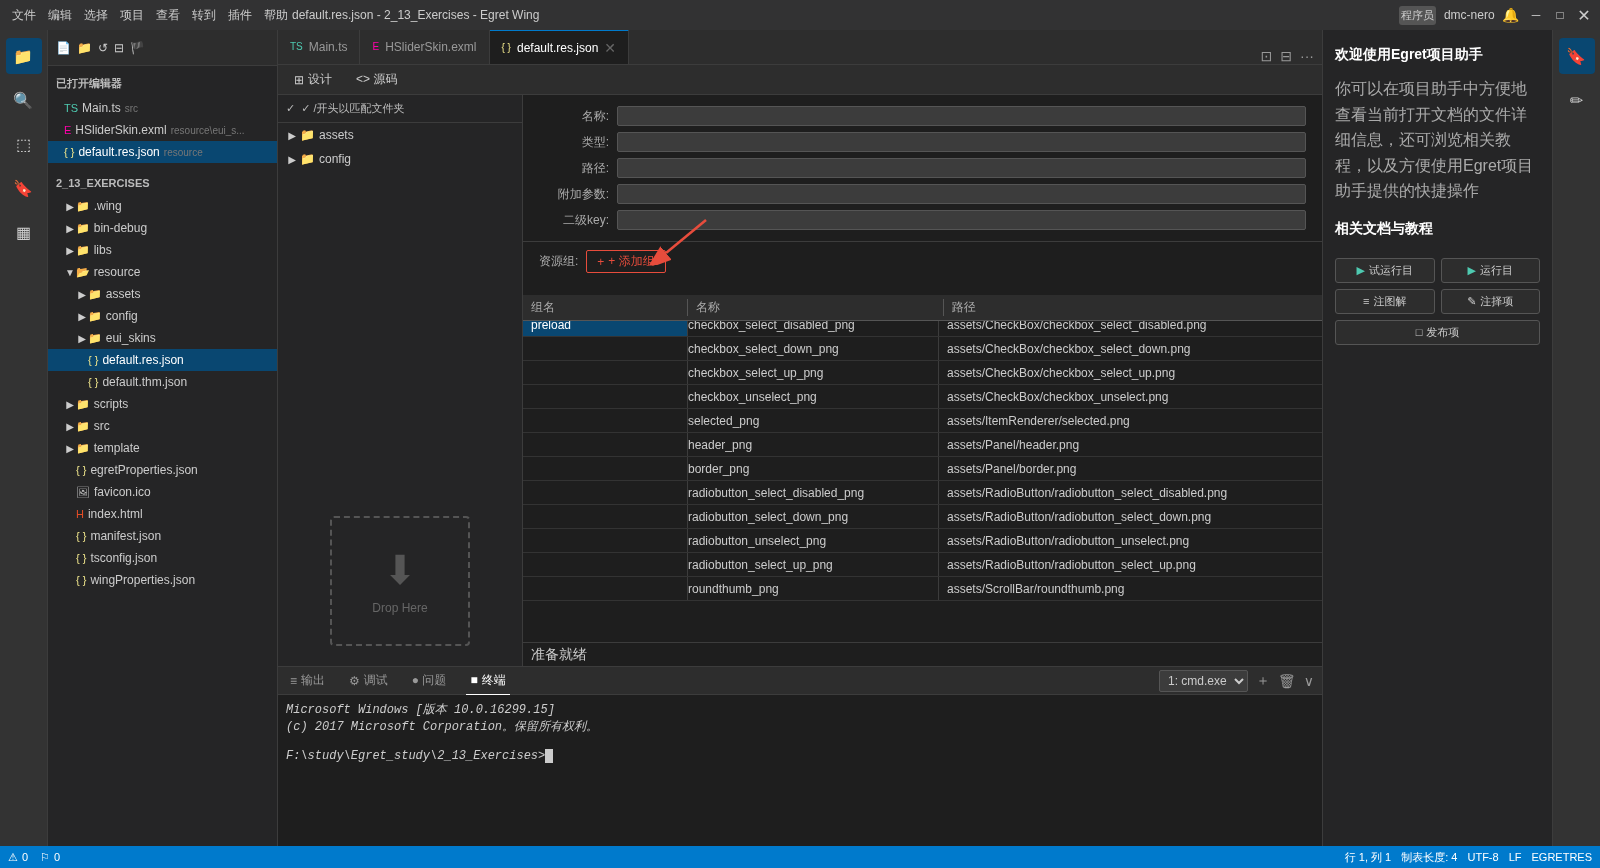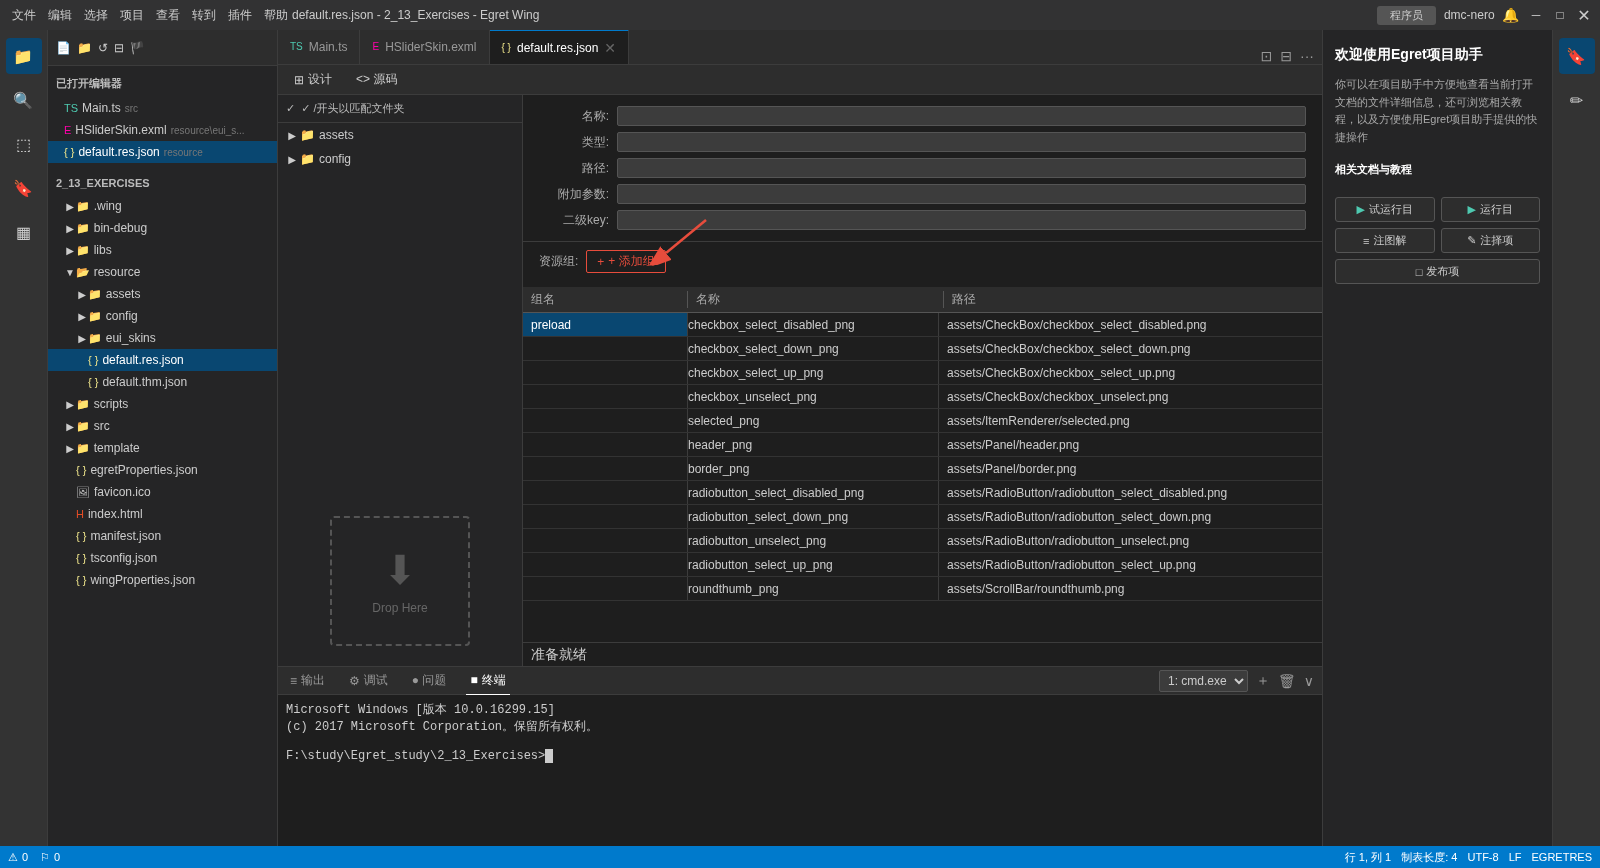--- a/index.html
+++ b/index.html
@@ -254,21 +254,21 @@
       overflow-x: hidden;
     }
     .table-header {
       display: flex;
       background: #2d2d2d;
       border-bottom: 1px solid #555;
       height: 26px;
       align-items: center;
       flex-shrink: 0;
       position: sticky;
-      top: 0;
+      top: 8px;
     }
     .table-col-group { width: 165px; flex-shrink: 0; padding-left: 8px; font-size: 12px; color: #aaa; border-right: 1px solid #555; }
     .table-col-name { flex: 1; padding-left: 8px; font-size: 12px; color: #aaa; border-right: 1px solid #555; }
     .table-col-path { flex: 1.5; padding-left: 8px; font-size: 12px; color: #aaa; }
     .table-body { display: flex; flex-direction: column; }
     .table-row {
       display: flex;
       height: 24px;
       align-items: center;
       border-bottom: 1px solid #333;
@@ -315,20 +315,21 @@
     .bottom-actions { margin-left: auto; display: flex; align-items: center; gap: 8px; }
     .bottom-action-btn { color: #999; cursor: pointer; font-size: 14px; background: none; border: none; }
     .terminal-content {
       flex: 1;
       padding: 6px 8px;
       font-family: 'Consolas', 'Courier New', monospace;
       font-size: 12px;
       color: #ccc;
       overflow-y: auto;
       background: #1e1e1e;
+      font-style: italic;
     }
     .terminal-select {
       background: #3c3c3c;
       border: 1px solid #555;
       color: #ccc;
       font-size: 12px;
       padding: 2px 4px;
       border-radius: 2px;
     }
 
@@ -350,22 +351,22 @@
     .helper-panel {
       width: 230px;
       background: #252526;
       border-left: 1px solid #3c3c3c;
       display: flex;
       flex-direction: column;
       padding: 16px 12px;
       flex-shrink: 0;
     }
     .helper-title { font-size: 14px; color: #fff; margin-bottom: 12px; font-weight: bold; }
-    .helper-text { font-size: 11px; color: #aaa; line-height: 1.6; margin-bottom: 16px; }
-    .helper-subtitle { font-size: 11px; color: #fff; margin-bottom: 8px; font-weight: bold; }
+    .helper-text { font-size: 16px; color: #aaa; line-height: 1.6; margin-bottom: 16px; }
+    .helper-subtitle { font-size: 14px; color: #fff; margin-bottom: 8px; font-weight: bold; }
 
     
     .right-icons-panel {
       width: 48px;
       background: #333;
       border-left: 1px solid #3c3c3c;
       display: flex;
       flex-direction: column;
       align-items: center;
       padding-top: 8px;
@@ -436,21 +437,21 @@
     <span class="menu-item">编辑</span>
     <span class="menu-item">选择</span>
     <span class="menu-item">项目</span>
     <span class="menu-item">查看</span>
     <span class="menu-item">转到</span>
     <span class="menu-item">插件</span>
     <span class="menu-item">帮助</span>
   </div>
   <div class="titlebar-center">default.res.json - 2_13_Exercises - Egret Wing</div>
   <div class="titlebar-right">
-    <span style="background:#555;padding:2px 13px;border-radius:3px;font-size:11px;">程序员</span>
+    <span style="background:#555;padding:2px 2px;border-radius:3px;font-size:11px;">程序员</span>
     <span>dmc-nero</span>
     <span style="font-size:14px;">🔔</span>
     <span class="titlebar-btn">─</span>
     <span class="titlebar-btn">□</span>
     <span class="titlebar-btn" style="font-size:16px;">✕</span>
   </div>
 </div>
 
 <div class="split-layout">
 

